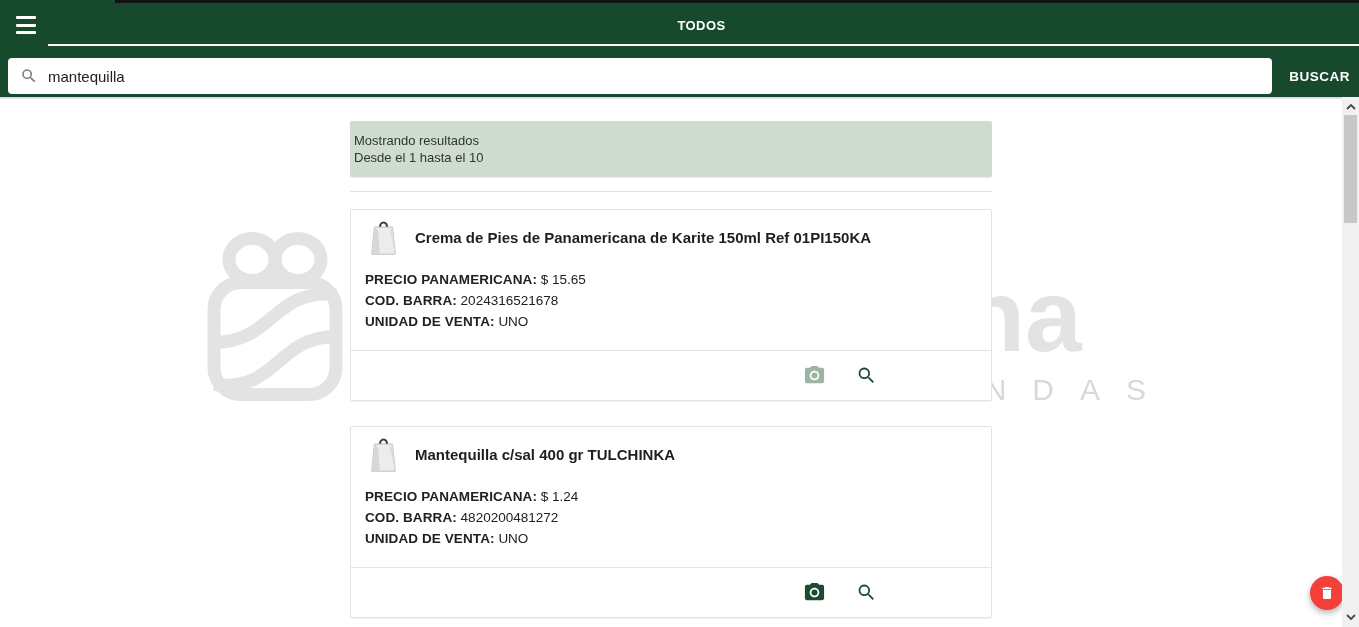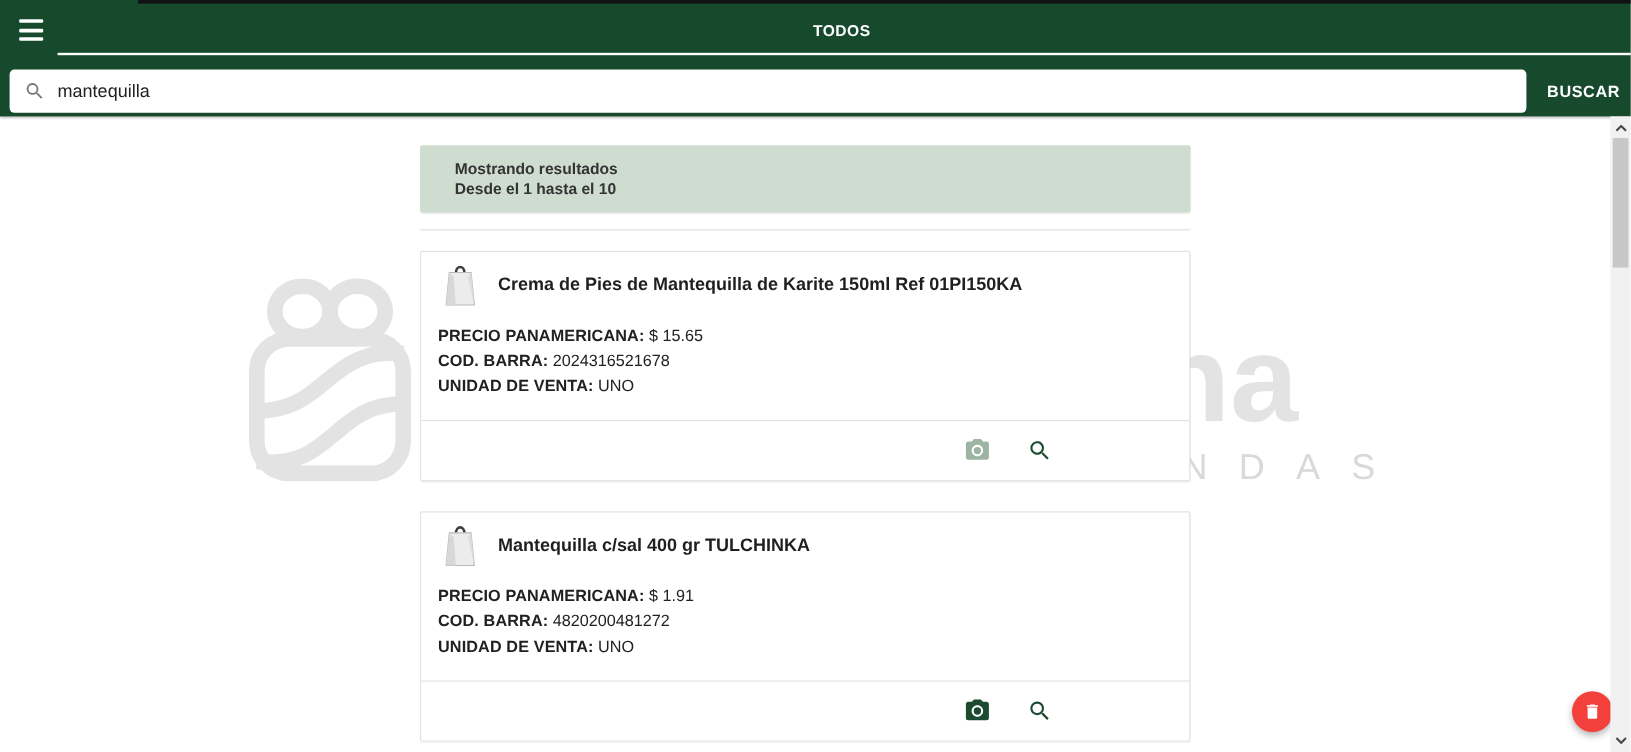--- a/index.html
+++ b/index.html
@@ -35,22 +35,22 @@
   
   .watermark { position:absolute; inset:0; z-index:0; pointer-events:none; }
   .wm-logo { position:absolute; left:205px; top:128px; }
   .wm-brand { position:absolute; left:390px; top:168px; font-size:102px; font-weight:bold;
     color:#e3e3e3; line-height:1; white-space:nowrap; }
   .wm-tagline { position:absolute; left:860px; top:276px; font-size:30px; color:#d9d9d9;
     letter-spacing:26px; white-space:nowrap; }
 
   
   .content { position:relative; z-index:1; width:642px; margin-left:350px; padding-top:24px; }
-  .summary { background:#cfdcd0; border-radius:2px; padding:11px 29px; font-size:13px;
-    line-height:17px; color:#333; box-shadow:0 1px 1px rgba(0,0,0,.08);font-weight:bold; }
+  .summary { background:#cfdcd0; border-radius:2px; padding:11px 4px; font-size:13px;
+    line-height:17px; color:#333; box-shadow:0 1px 1px rgba(0,0,0,.08); }
   .sep { border:none; border-top:1px solid #e2e2e2; margin-top:14px; }
 
   .card { margin-top:17px; background:#fff; border:1px solid #e3e3e3; border-radius:2px;
     box-shadow:0 1px 1px rgba(0,0,0,.05); }
   .card + .card { margin-top:25px; }
   .card-header { display:flex; align-items:center; gap:17px; padding:7px 14px 0 18px; }
   .card-title { font-size:15px; font-weight:bold; color:#1f1f1f; }
   .card-body { padding:9px 14px 12px; }
   .card-line { font-size:13.5px; color:#212121; margin-top:6px; line-height:15px; }
   .card-line b { letter-spacing:.1px; }
@@ -137,21 +137,21 @@
       <section class="card">
         <div class="card-header">
           <span style="display:flex">
             <svg width="29" height="40" viewBox="0 0 32 42">
               <path d="M12,11 C12,3 20,3 20,11" fill="none" stroke="#3f3f3f" stroke-width="2.4"></path>
               <path d="M6,10 L26,10 L29,40 L3,40 Z" fill="#ececec" stroke="#b9b9b9" stroke-width="1"></path>
               <path d="M6,10 L10,14 L12,40 L3,40 Z" fill="#d8d8d8"></path>
               <path d="M26,10 L23,14 L29,40 Z" fill="#dcdcdc"></path>
             </svg>
           </span>
-          <h2 class="card-title">Crema de Pies de Mantequilla de Karite 150ml Ref 01PI150KA</h2>
+          <h2 class="card-title">Crema de Pies de Panamericana de Karite 150ml Ref 01PI150KA</h2>
         </div>
         <div class="card-body">
           <div class="card-line">
             <b>PRECIO PANAMERICANA:</b>
             <span>$ 15.65</span>
           </div>
           <div class="card-line">
             <b>COD. BARRA:</b>
             <span>2024316521678</span>
           </div>
@@ -187,21 +187,21 @@
               <path d="M6,10 L26,10 L29,40 L3,40 Z" fill="#ececec" stroke="#b9b9b9" stroke-width="1"></path>
               <path d="M6,10 L10,14 L12,40 L3,40 Z" fill="#d8d8d8"></path>
               <path d="M26,10 L23,14 L29,40 Z" fill="#dcdcdc"></path>
             </svg>
           </span>
           <h2 class="card-title">Mantequilla c/sal 400 gr TULCHINKA</h2>
         </div>
         <div class="card-body">
           <div class="card-line">
             <b>PRECIO PANAMERICANA:</b>
-            <span>$ 1.91</span>
+            <span>$ 1.24</span>
           </div>
           <div class="card-line">
             <b>COD. BARRA:</b>
             <span>4820200481272</span>
           </div>
           <div class="card-line">
             <b>UNIDAD DE VENTA:</b>
             <span>UNO</span>
           </div>
         </div>

